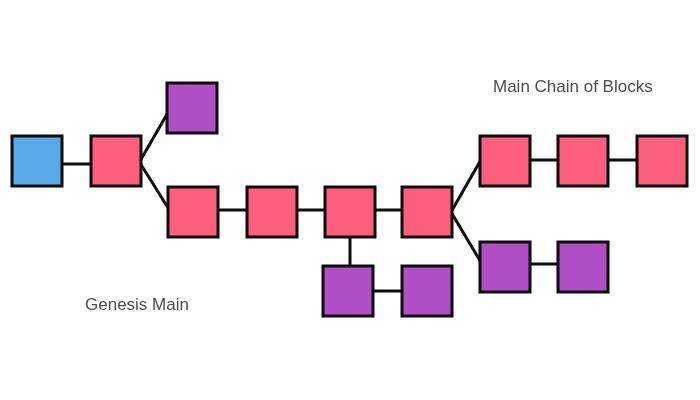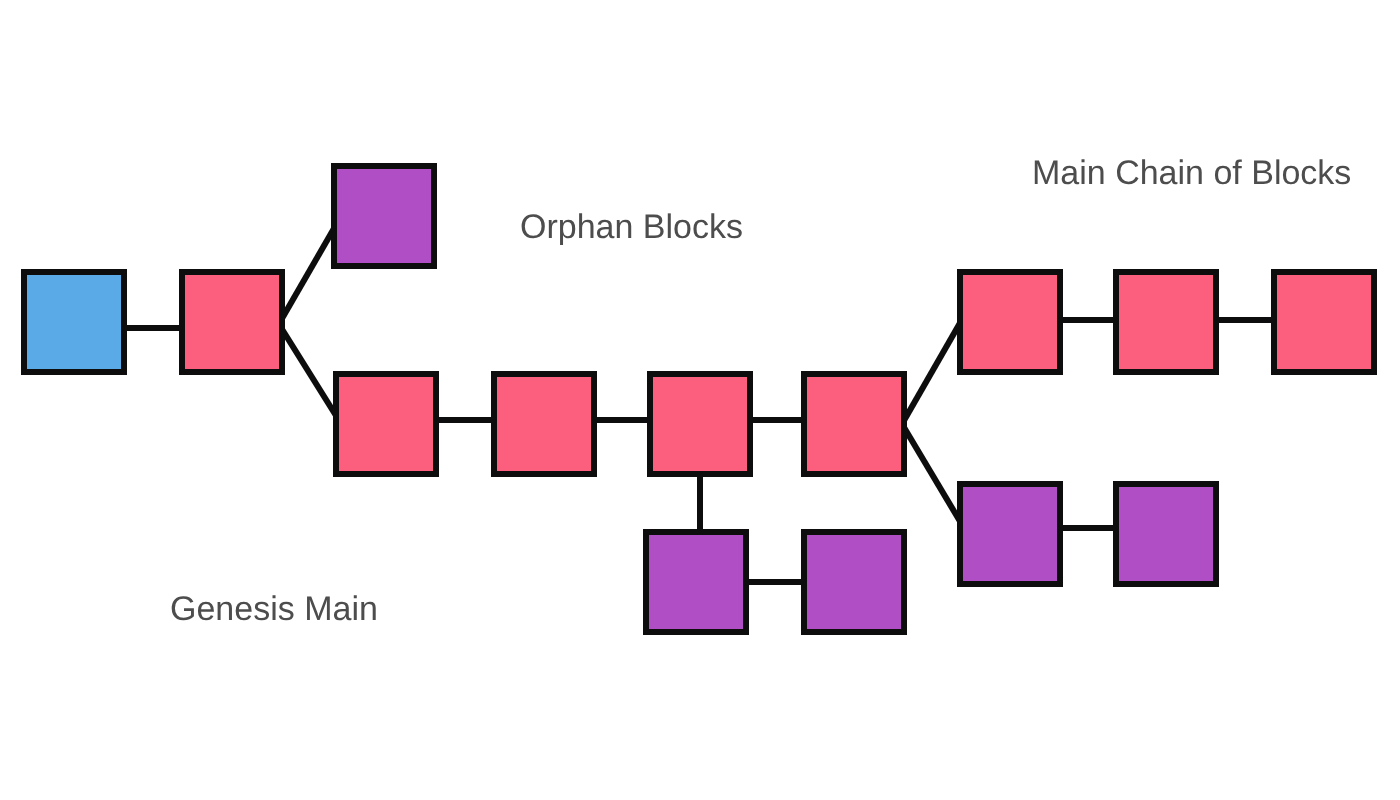--- a/index.html
+++ b/index.html
@@ -22,21 +22,21 @@
   }
   .diagram-label {
     position: absolute;
     font-size: 17px;
     line-height: 22px;
     color: #4d4d4d;
     white-space: nowrap;
     user-select: none;
   }
   #label-orphan     { left: 260px; top: 103px; }
-  #label-main-chain { left: 516px; top: 76px;  }
+  #label-main-chain { left: 493px; top: 76px;  }
   #label-genesis    { left: 85px;  top: 294px; }
 </style>
 </head>
 <body>
 
 <div class="stage" style="background: rgb(255, 255, 255);">
   <svg id="diagram-svg" class="diagram-svg" width="700" height="400" viewBox="0 0 700 400">
       <line x1="60" y1="164" x2="93" y2="164" stroke="#0d0d0d" stroke-width="3"></line>
       <line x1="140" y1="161" x2="170" y2="109" stroke="#0d0d0d" stroke-width="3"></line>
       <line x1="140" y1="163" x2="170" y2="211" stroke="#0d0d0d" stroke-width="3"></line>
@@ -59,18 +59,17 @@
       <rect x="402" y="187" width="50" height="50" fill="#fb5f7d" stroke="#0d0d0d" stroke-width="3"></rect>
       <rect x="323" y="266" width="50" height="50" fill="#b04fc5" stroke="#0d0d0d" stroke-width="3"></rect>
       <rect x="402" y="266" width="50" height="50" fill="#b04fc5" stroke="#0d0d0d" stroke-width="3"></rect>
       <rect x="480" y="136" width="50" height="50" fill="#fb5f7d" stroke="#0d0d0d" stroke-width="3"></rect>
       <rect x="558" y="136" width="50" height="50" fill="#fb5f7d" stroke="#0d0d0d" stroke-width="3"></rect>
       <rect x="637" y="136" width="50" height="50" fill="#fb5f7d" stroke="#0d0d0d" stroke-width="3"></rect>
       <rect x="480" y="242" width="50" height="50" fill="#b04fc5" stroke="#0d0d0d" stroke-width="3"></rect>
       <rect x="558" y="242" width="50" height="50" fill="#b04fc5" stroke="#0d0d0d" stroke-width="3"></rect>
     </svg>
 
-  <div class="diagram-label" id="label-orphan" style="color: rgb(77, 77, 77);">Orphan Blocks</div>
 
   <div class="diagram-label" id="label-main-chain" style="color: rgb(77, 77, 77);">Main Chain of Blocks</div>
 
   <div class="diagram-label" id="label-genesis" style="color: rgb(77, 77, 77);">Genesis Main</div>
 </div>
 
 </body></html>

